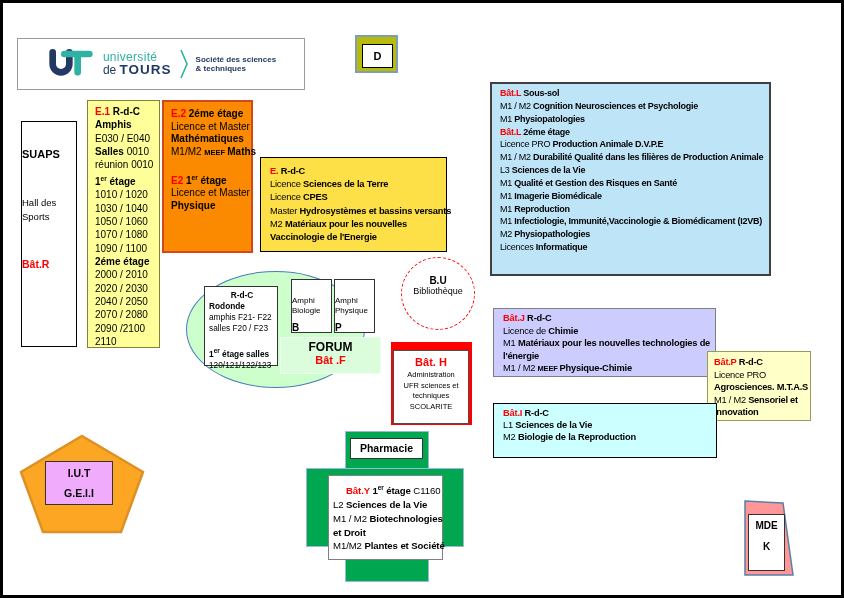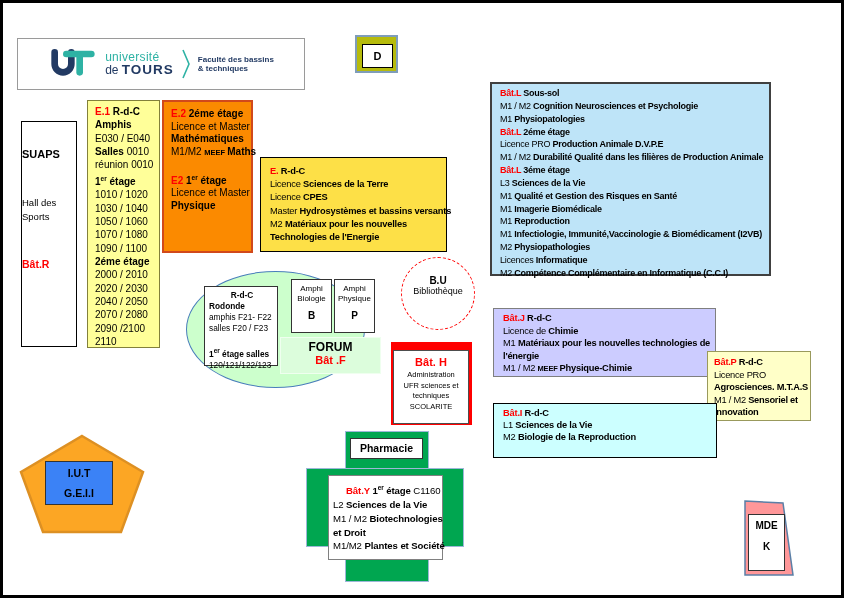--- a/index.html
+++ b/index.html
@@ -48,21 +48,21 @@
   .batp{left:704px;top:348px;width:104px;height:70px;background:#FFFFC8;border:1.5px solid #99995C;
       font-size:9.3px;line-height:12.6px;letter-spacing:-0.25px;padding:4px 0 0 6px;}
   .bati{left:490px;top:400px;width:224px;height:55px;background:#CCFFFF;border:1.5px solid #000;
       font-size:9.3px;line-height:12.2px;letter-spacing:-0.2px;padding:3px 0 0 9px;}
 
   
   .forum-ellipse{left:183px;top:268px;width:177px;height:115px;background:#CCFFCC;border:1.5px solid #4A7EBB;border-radius:50%;}
   .rotonde{left:201px;top:283px;width:74px;height:80px;background:#fff;border:1px solid #333;
       font-size:8.3px;line-height:11px;padding:3px 2px 0 4px;box-sizing:border-box;}
   .amphi{width:41px;height:54px;background:#fff;border:1px solid #333;box-sizing:border-box;
-      text-align:center;font-size:8px;line-height:9.5px;padding-top:4px;}
+      text-align:left;font-size:8px;line-height:9.5px;padding-top:16px;}
   .amphi-b{left:288px;top:276px;}
   .amphi-p{left:331px;top:276px;}
   .amphi-letter{margin-top:8px;font-weight:bold;font-size:10px;}
   .forum-label{left:277px;top:334px;width:99px;height:35px;background:#DCFDDC;border:1px solid #EFFFEF;text-align:center;}
   .forum-title{font-size:12px;font-weight:bold;margin-top:2px;}
   .forum-name{font-size:11px;}
 
   
   .bu-circle{left:398px;top:254px;width:74px;height:73px;border:1.5px dashed #FF0000;border-radius:50%;
       box-sizing:border-box;text-align:center;background:#fff;}
@@ -81,21 +81,21 @@
   .cross-v{left:342px;top:428px;width:84px;height:151px;}
   .cross-h{left:303px;top:465px;width:158px;height:79px;}
   .cross-patch{left:344px;top:467px;width:80px;height:75px;background:#00A650;}
   .pharmacie{left:347px;top:435px;width:73px;height:21px;background:#fff;border:1.5px solid #333;box-sizing:border-box;
       text-align:center;font-size:10.5px;font-weight:bold;line-height:18px;}
   .baty{left:325px;top:472px;width:115px;height:85px;background:#fff;border:1.5px solid #808080;
       font-size:9.6px;line-height:13.8px;letter-spacing:-0.1px;padding:5px 0 0 4px;}
 
   
   .iut-svg{left:16px;top:431px;}
-  .iut-label{left:42px;top:458px;width:68px;height:44px;background:#3b82f6;border:1.2px solid #333;box-sizing:border-box;
+  .iut-label{left:42px;top:458px;width:68px;height:44px;background:#f0abfc;border:1.2px solid #333;box-sizing:border-box;
       text-align:center;font-weight:bold;font-size:10.5px;}
   .iut-label div:first-child{margin-top:5px;}
   .iut-label div:last-child{margin-top:8px;}
 
   
   .mde-svg{left:738px;top:496px;}
   .mde-label{left:745px;top:511px;width:37px;height:57px;background:#fff;border:1.2px solid #333;box-sizing:border-box;
       text-align:center;font-weight:bold;font-size:10px;}
   .mde-label div:first-child{margin-top:5px;}
   .mde-label div:last-child{margin-top:10px;}
@@ -112,21 +112,21 @@
       <path d="M38 10 V30" fill="none" stroke="#2EB2A4" stroke-width="8" stroke-linecap="round"></path>
     </svg>
     <div>
       <div class="brand-top">université</div>
       <div class="brand-bottom"><span>de </span><span class="brand-name">TOURS</span></div>
     </div>
     <svg width="10" height="30" viewBox="0 0 10 30">
       <polyline points="2,1 8,15 2,29" fill="none" stroke="#2EB2A4" stroke-width="1.6"></polyline>
     </svg>
     <div class="faculty">
-      <div>Faculté des bassins</div>
+      <div>Société des sciences</div>
       <div>&amp; techniques</div>
     </div>
   </div>
 
   <div class="abs d-box">
     <div class="d-inner">D</div>
   </div>
 
   <div class="abs suaps">
     <div class="suaps-title">SUAPS</div>
@@ -166,39 +166,37 @@
       <div class="ln"><span class="red">E2</span><span class="b">    1</span><span class="sup">er</span><span class="b"> étage</span></div>
       <div class="ln">Licence et Master</div>
       <div class="ln"><span class="b">Physique</span></div>
     </div>
   <div class="abs box e-rdc">
       <div class="ln"><span class="red">E.</span><span class="b">   R-d-C</span></div>
       <div class="ln"><span>Licence  </span><span class="b">Sciences de la Terre</span></div>
       <div class="ln"><span>Licence  </span><span class="b">CPES</span></div>
       <div class="ln"><span>Master  </span><span class="b">Hydrosystèmes et bassins versants</span></div>
       <div class="ln"><span>M2  </span><span class="b">Matériaux pour les nouvelles</span></div>
-      <div class="ln"><span class="b">Technologies de l'Energie</span></div>
+      <div class="ln"><span class="b">Vaccinologie de l'Energie</span></div>
     </div>
 
   <div class="abs box batl">
       <div class="ln"><span class="red">Bât.L</span><span class="b">    Sous-sol</span></div>
       <div class="ln"><span>M1 / M2 </span><span class="b">Cognition Neurosciences et Psychologie</span></div>
       <div class="ln"><span>M1 </span><span class="b">Physiopatologies</span></div>
       <div class="ln"><span class="red">Bât.L</span><span class="b">  2éme étage</span></div>
       <div class="ln"><span>Licence PRO </span><span class="b">Production Animale D.V.P.E</span></div>
       <div class="ln"><span>M1 / M2  </span><span class="b">Durabilité Qualité dans les filières de Production Animale</span></div>
-      <div class="ln"><span class="red">Bât.L</span><span class="b">  3éme étage</span></div>
       <div class="ln"><span>L3 </span><span class="b">Sciences de la Vie</span></div>
       <div class="ln"><span>M1 </span><span class="b">Qualité et Gestion des Risques en Santé</span></div>
       <div class="ln"><span>M1 </span><span class="b">Imagerie Biomédicale</span></div>
       <div class="ln"><span>M1 </span><span class="b">Reproduction</span></div>
       <div class="ln"><span>M1 </span><span class="b">Infectiologie, Immunité,Vaccinologie &amp; Biomédicament (I2VB)</span></div>
       <div class="ln"><span>M2 </span><span class="b">Physiopathologies</span></div>
       <div class="ln"><span>Licences </span><span class="b">Informatique</span></div>
-      <div class="ln"><span>M2 </span><span class="b">Compétence Complémentaire en Informatique  (C.C.I)</span></div>
     </div>
 
   <div class="abs forum-ellipse"></div>
   <div class="abs box rotonde">
       <div class="ln center"><span class="b">R-d-C</span></div>
       <div class="ln"><span class="b">Rodonde</span></div>
       <div class="ln">amphis F21- F22</div>
       <div class="ln">salles F20  / F23</div>
       <div class="ln">&nbsp;</div>
       <div class="ln"><span class="b">1</span><span class="sup">er</span><span class="b"> étage salles</span></div>

